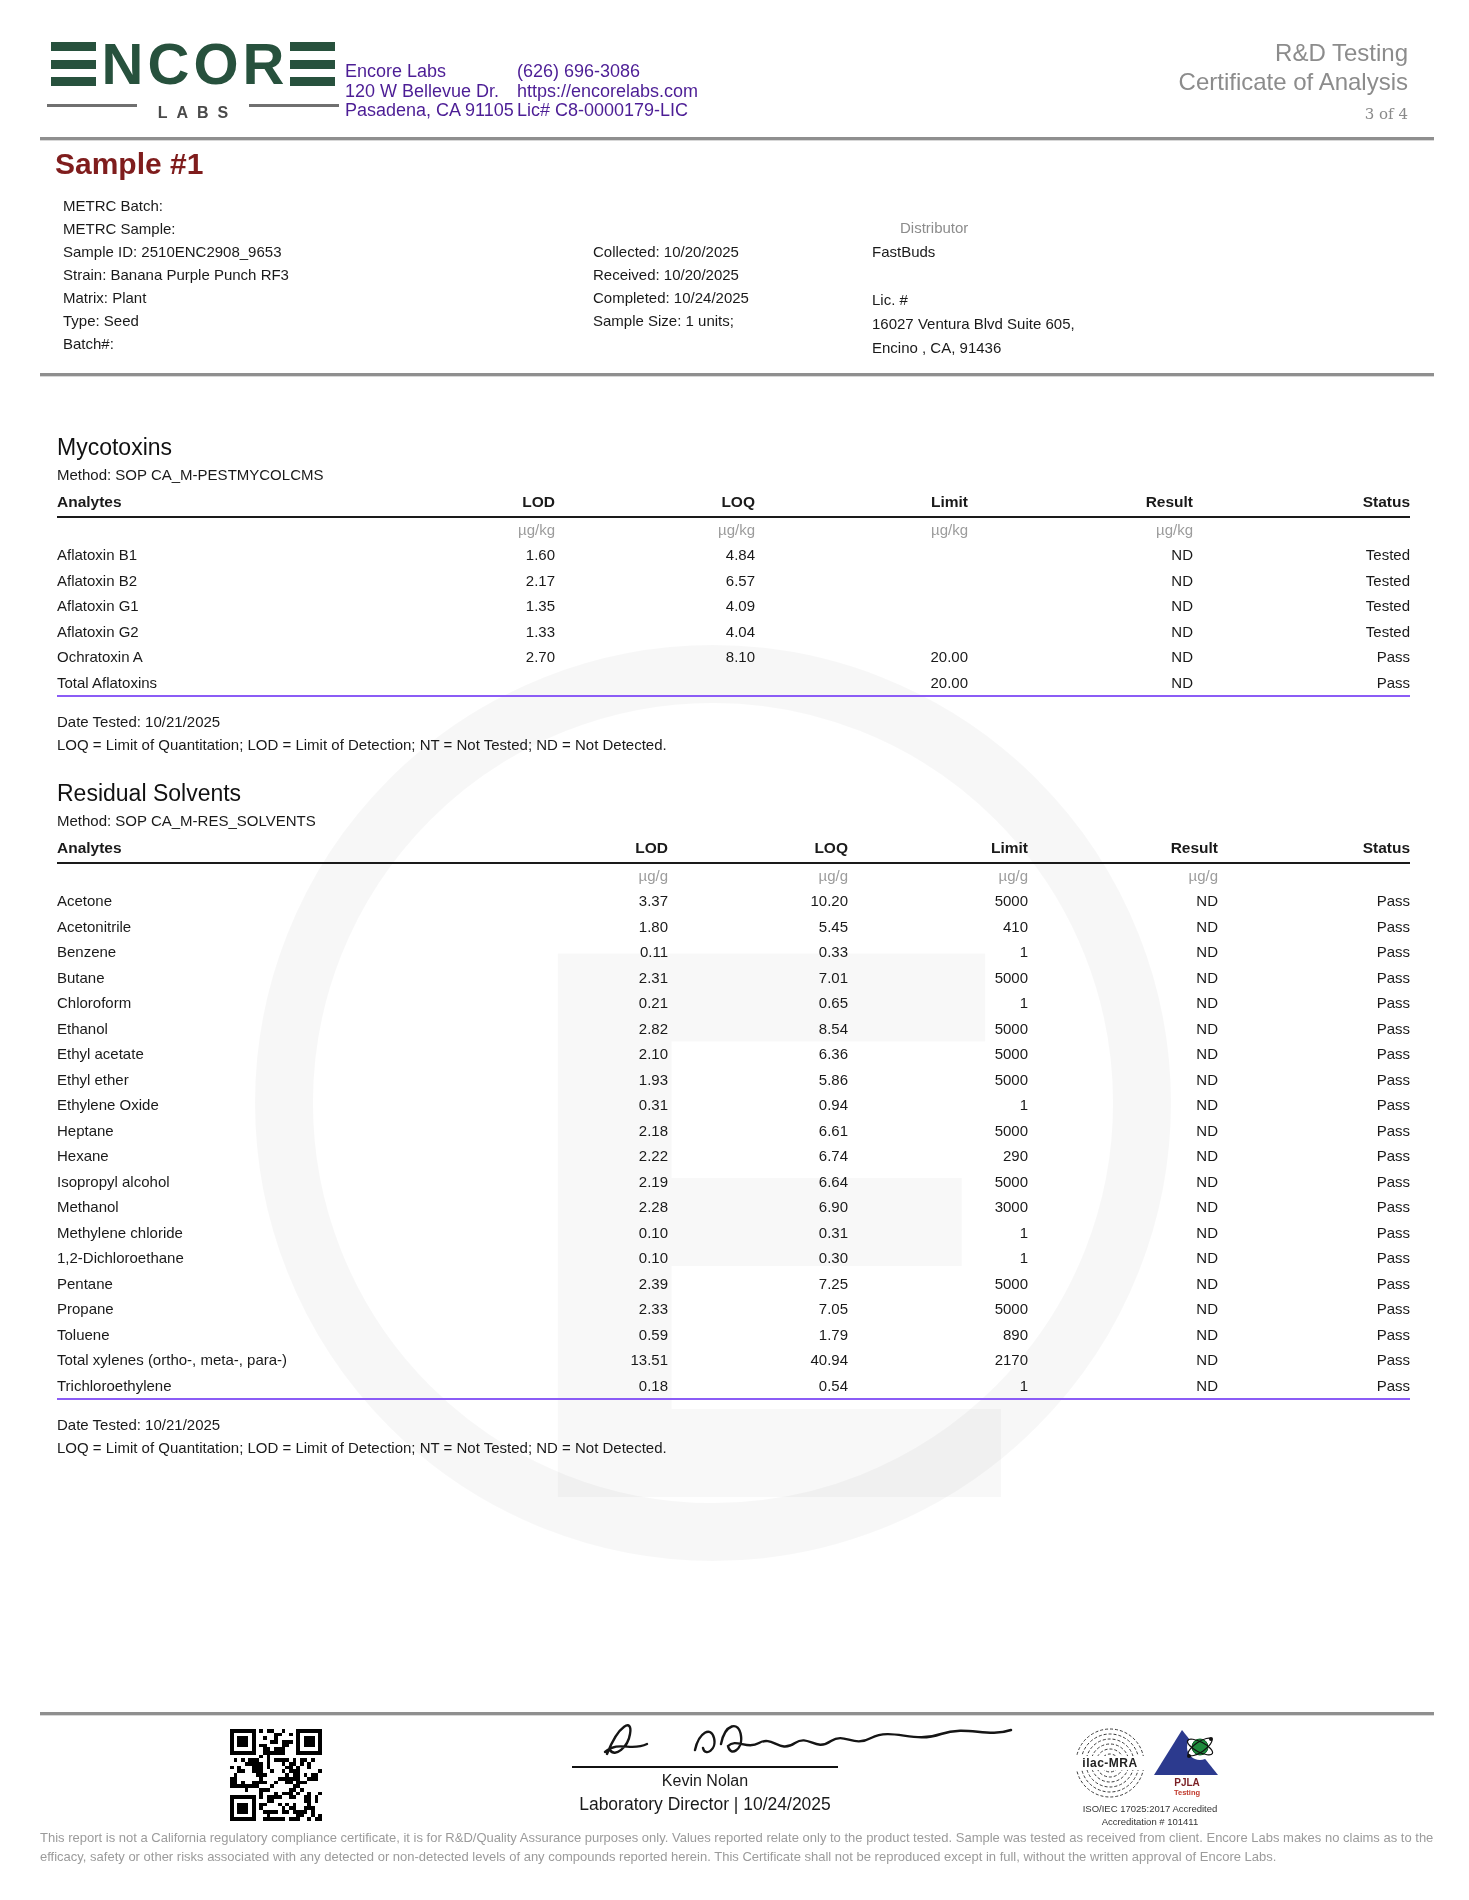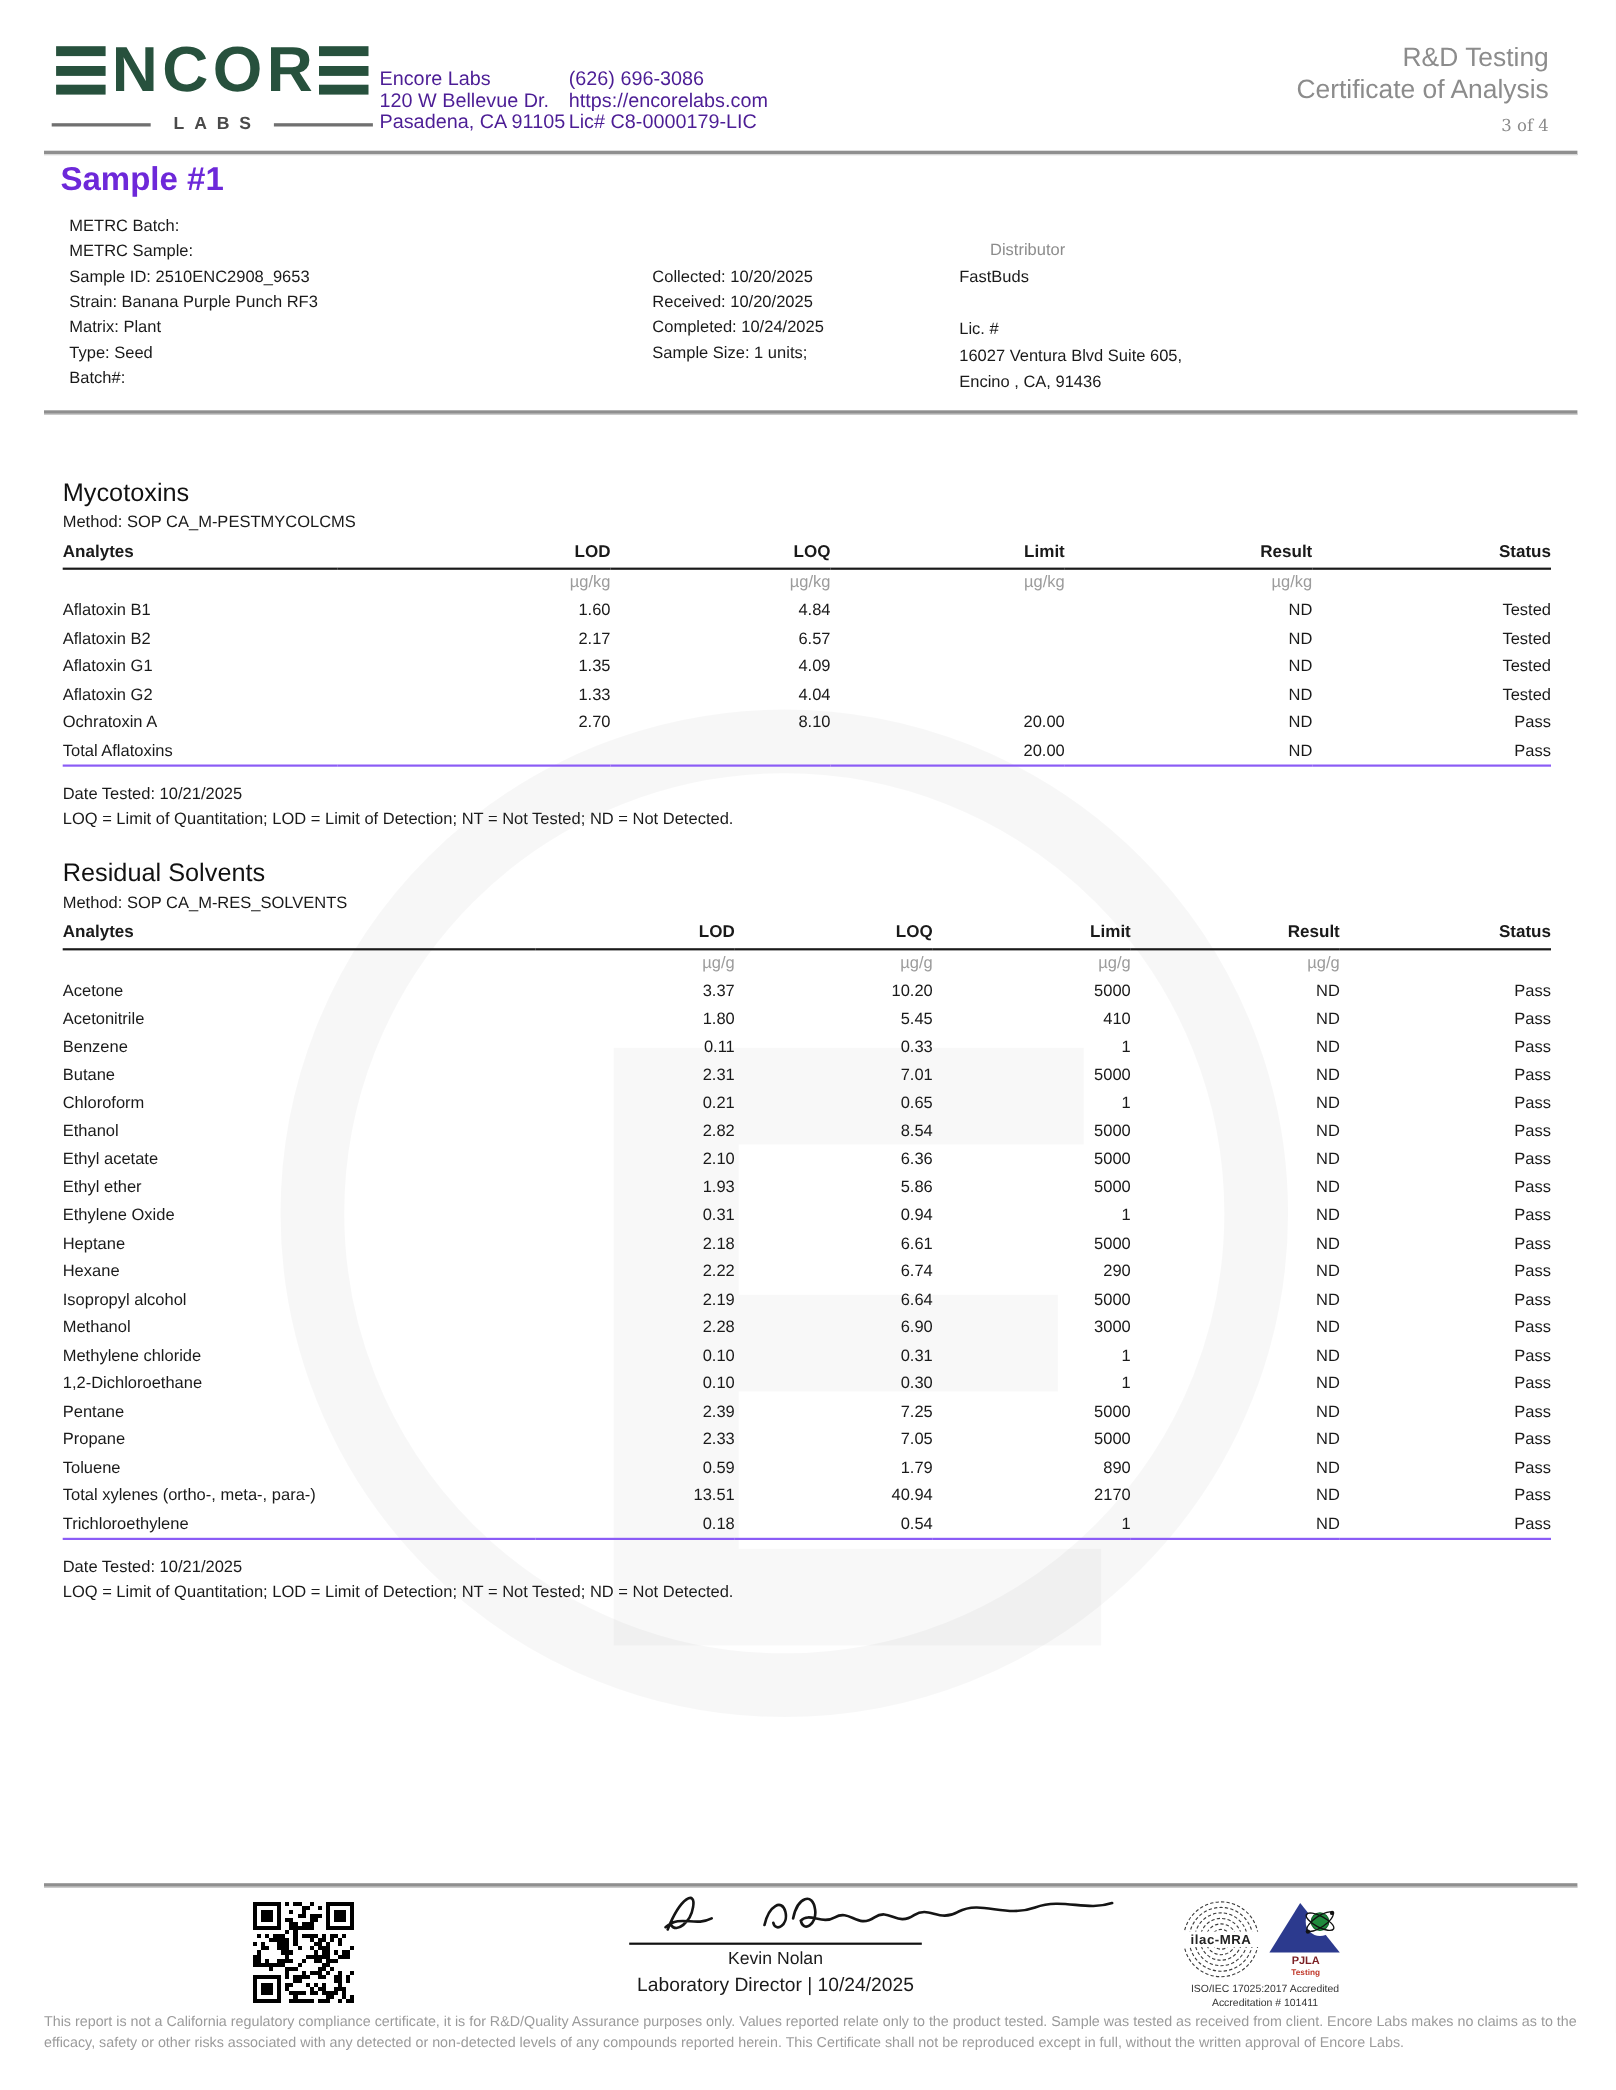--- a/index.html
+++ b/index.html
@@ -12,38 +12,38 @@
   .wm-e{position:absolute;left:505px;top:915px;font-size:790px;line-height:0.78;
         font-weight:700;color:rgba(0,0,0,0.028);}
 
   
   .logo{position:absolute;left:47px;top:40px;width:292px;}
   .logo-word{display:flex;align-items:center;height:48px;}
   .ebar{display:inline-flex;flex-direction:column;justify-content:space-between;
         width:46px;height:44px;margin:0 4px;}
   .ebar i{height:9px;background:#27513d;}
   .lchar{font-size:58px;font-weight:700;color:#27513d;line-height:44px;margin:0 2px;}
-  .labs-row{display:flex;align-items:center;gap:12px;margin-top:16px;}
+  .labs-row{display:flex;align-items:flex-start;gap:12px;margin-top:16px;}
   .labs-row .line{flex:1;height:3px;background:#707070;}
   .labs-text{font-size:16px;font-weight:700;color:#4a4a4a;letter-spacing:9px;text-indent:9px;}
 
   .hdr-block{position:absolute;top:47px;color:#4c1d95;font-size:18px;line-height:19.5px;margin-top:15px;}
   .hdr-lab{left:345px;}
   .hdr-contact{left:517px;}
 
   .titles{position:absolute;right:61px;top:38px;text-align:right;color:#8c8c8c;}
   .titles .t{font-size:24px;line-height:29px;}
   .pagenum{margin-top:9px;font-family:"DejaVu Serif",serif;font-size:15px;color:#8a8a8a;}
 
   .rule-gray{position:absolute;left:40px;width:1394px;height:3px;background:#8f8f8f;
              border-bottom:1px solid #d8d8d8;}
   .rule1{top:137px;} .rule2{top:373px;} .rule3{top:1712px;}
 
   
-  .sample-title{position:absolute;left:55px;top:147px;font-size:30px;font-weight:700;color:#6d28d9;}
+  .sample-title{position:absolute;left:55px;top:147px;font-size:30px;font-weight:700;color:#7f1d1d;}
   .scol{position:absolute;font-size:15px;color:#1a1a1a;}
   .scol .srow{min-height:23px;line-height:23px;white-space:nowrap;}
   .sample-left{left:63px;top:194px;}
   .sample-mid{left:593px;top:240px;}
   .sample-right{left:872px;top:216px;}
   .sample-right .srow{min-height:24px;line-height:24px;}
   .gray{color:#8c8c8c;margin-left:28px;}
   .bold{font-weight:400;}
 
   

